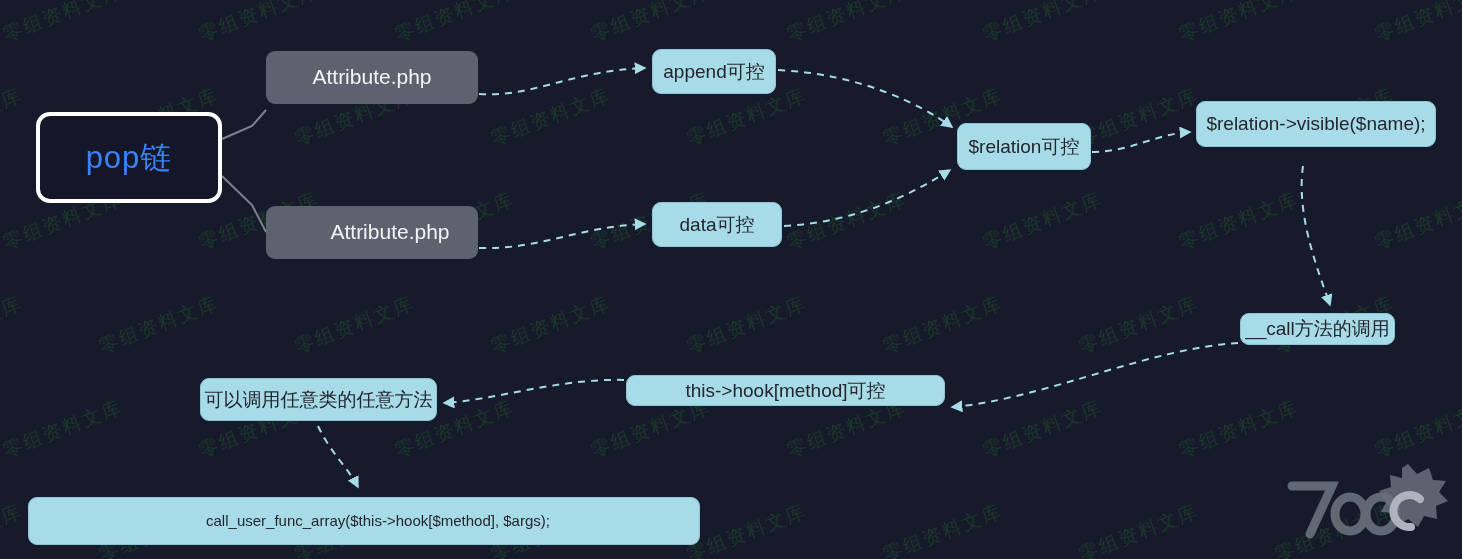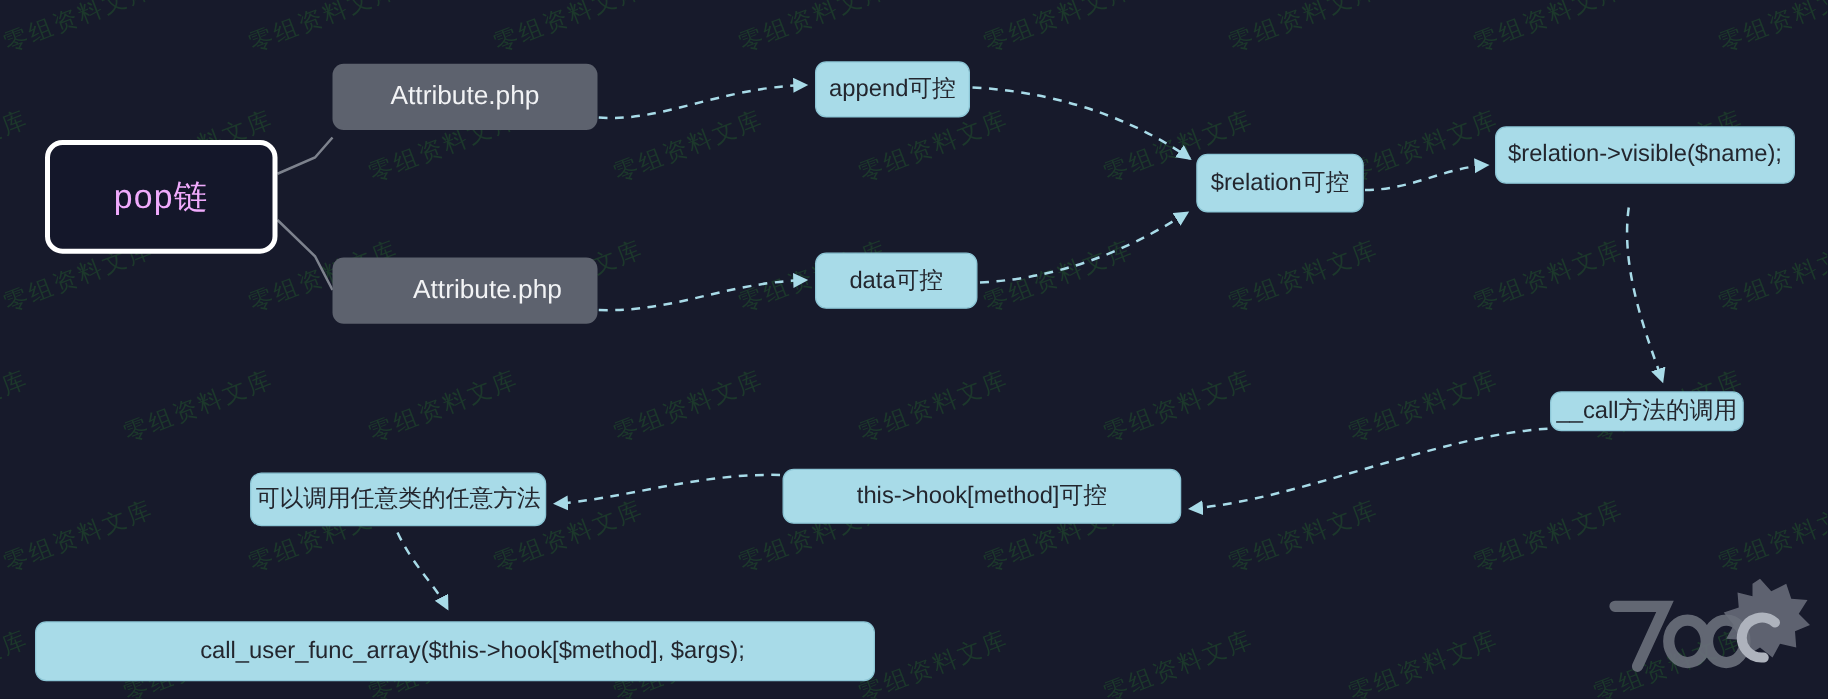--- a/index.html
+++ b/index.html
@@ -58,39 +58,39 @@
     align-items: center;
     justify-content: center;
     text-align: center;
     border-radius: 9px;
     line-height: 1.15;
   }
   .node-root {
     background: #14172a;
     border: 4px solid #ffffff;
     border-radius: 14px;
-    color: #f0abfc;
-    font-size: 27px;
+    color: #3b82f6;
+    font-size: 31px;
     letter-spacing: 1px;
   }
   .node-file {
     background: #5d626e;
     color: #f2f3f5;
     font-size: 21px;
     border-radius: 9px;
   }
   .node-step {
     background: #a8dbe8;
     border: 1px solid #8cc6d6;
     color: #23262e;
     font-size: 19px;
     border-radius: 9px;
   }
   .node-step.big {
-    font-size: 19px;
+    font-size: 15px;
     padding-left: 28px;
   }
 </style>
 </head>
 <body>
 
 <div id="canvas">
 
   <div id="watermark-layer">
       <div class="wm" style="left: 0px; top: 0px; color: rgb(29, 58, 44);">零组资料文库</div>
@@ -212,21 +212,21 @@
   </div>
 
   <div class="node node-step" style="left:1196px; top:101px; width:240px; height:46px;">
     <span>$relation-&gt;visible($name);</span>
   </div>
 
   <div class="node node-step" style="left:1240px; top:313px; width:155px; height:32px;">
     <span>__call方法的调用</span>
   </div>
 
-  <div class="node node-step" style="left:626px; top:375px; width:319px; height:44px;">
+  <div class="node node-step" style="left:626px; top:375px; width:319px; height:31px;">
     <span>this-&gt;hook[method]可控</span>
   </div>
 
   <div class="node node-step" style="left:200px; top:378px; width:237px; height:43px;">
     <span>可以调用任意类的任意方法</span>
   </div>
 
   <div class="node node-step big" style="left:28px; top:497px; width:672px; height:48px;">
     <span>call_user_func_array($this-&gt;hook[$method], $args);</span>
   </div>

